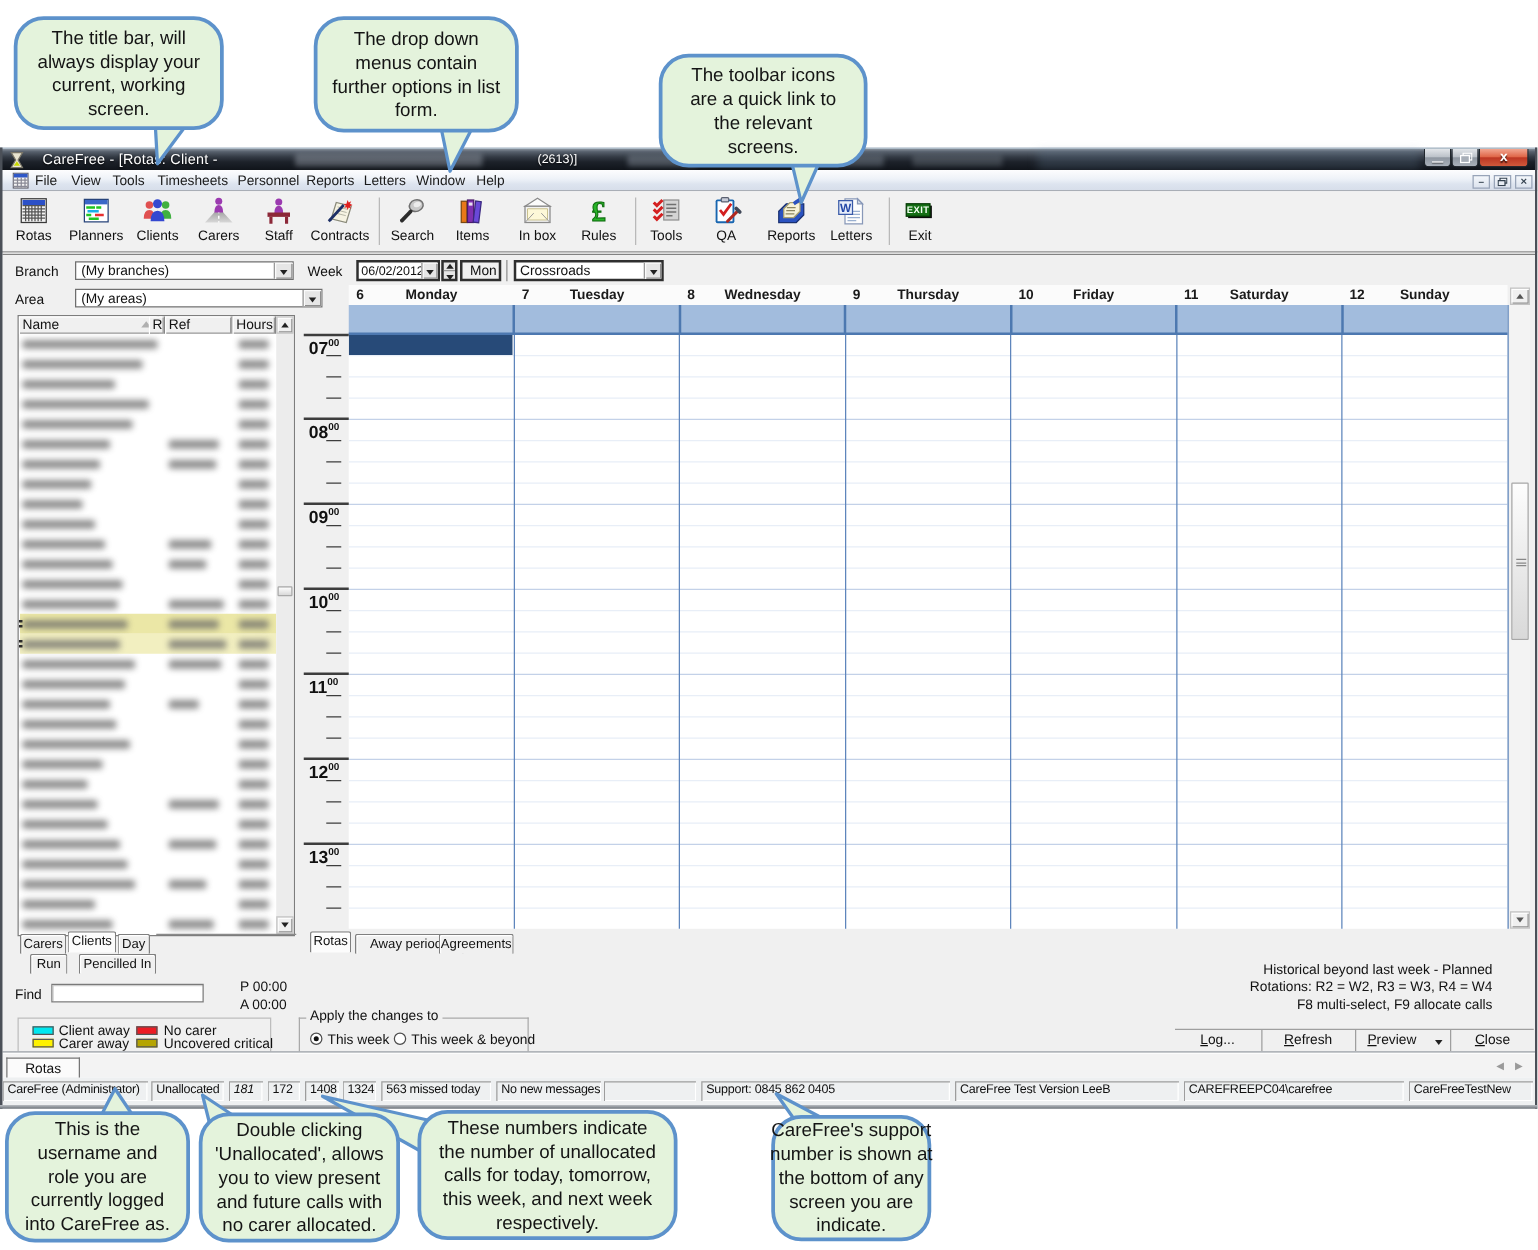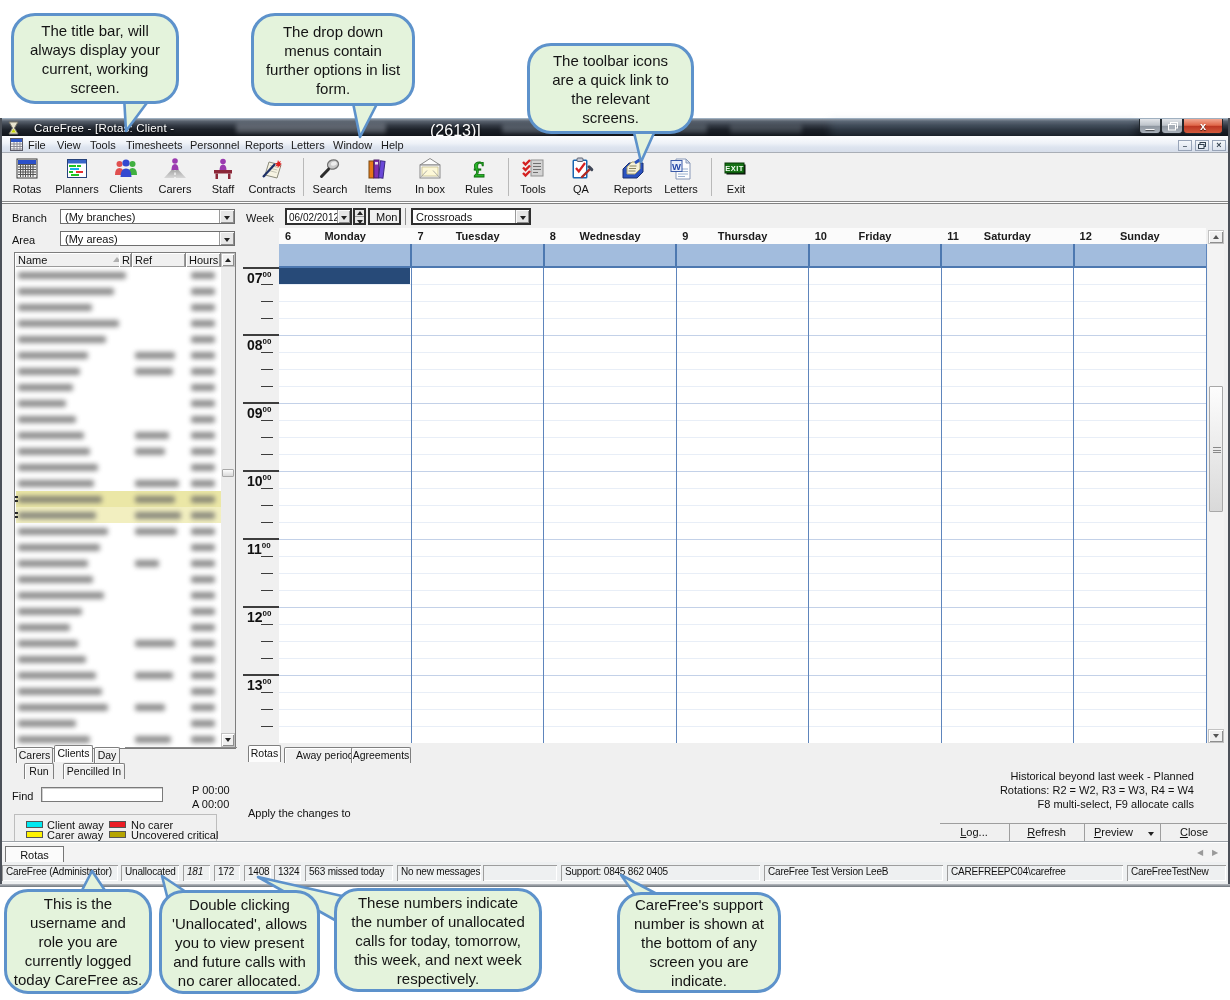--- a/index.html
+++ b/index.html
@@ -9,21 +9,21 @@
   .abs { position:absolute; }
 
   
   #win { position:absolute; left:0; top:118px; width:1230px; height:769px; }
   #titlebar { position:absolute; left:0; top:0; width:1230px; height:18px;
     background:linear-gradient(180deg,#8a939e 0%,#57606c 14%,#343b45 38%,#1d222a 62%,#10141a 100%);
     border-top:1px solid #9fb0c0; }
   #title-icon { position:absolute; left:8px; top:2px; width:11px; height:14px; }
   #title-text { position:absolute; left:34px; top:3px; font-size:11.5px; color:#ffffff;
     text-shadow:0 1px 2px #000; letter-spacing:0.2px; white-space:pre; }
-  #title-text2 { position:absolute; left:430px; top:3px; font-size:16px; color:#ffffff;
+  #title-text2 { position:absolute; left:430px; top:3px; font-size:10px; color:#ffffff;
     text-shadow:0 1px 2px #000; white-space:pre; }
   .ghost { position:absolute; border-radius:2px; filter:blur(2px); }
   .winbtn { position:absolute; top:0; height:15px; border:1px solid #20262c; border-top:none;
     border-radius:0 0 4px 4px; }
   .winbtn.gray { background:linear-gradient(180deg,#e3e6ea 0%,#bdc3ca 45%,#8f97a1 52%,#aab1ba 100%); }
   .winbtn.red  { background:linear-gradient(180deg,#f2a893 0%,#e0684a 45%,#bd3723 52%,#d25a3c 100%); }
   .winbtn .glyph { position:absolute; left:0; right:0; text-align:center; color:#fff;
      font-size:9px; font-weight:bold; text-shadow:0 1px 1px rgba(0,0,0,.7); line-height:14px;}
   #menubar { position:absolute; left:0; top:18px; width:1230px; height:17px;
     background:linear-gradient(180deg,#fdfdfe 0%,#eef2f8 45%,#dde4ef 70%,#d7deea 100%);
@@ -311,21 +311,21 @@
     <div id="client">
 
       <div class="label11 abs" style="left:10px;top:8px;">Branch</div>
       <div class="combo" style="left:58px;top:5px;width:175px;height:15px;">
         <div class="val">(My branches)</div>
         <div class="btn">
             <div class="arrow-down"></div>
           </div>
       </div>
       <div class="label11 abs" style="left:10px;top:30px;">Area</div>
-      <div class="combo" style="left:58px;top:27px;width:175px;height:15px;padding-left:16px;">
+      <div class="combo" style="left:58px;top:27px;width:198px;height:15px;padding-left:16px;">
         <div class="val">(My areas)</div>
         <div class="btn">
             <div class="arrow-down"></div>
           </div>
       </div>
 
       <div class="label11 abs" style="left:244px;top:8px;">Week</div>
       <div class="combo heavy" style="left:283px;top:4px;width:67px;height:17px;">
         <div class="val" style="left:2px;font-size:10px;top:2px;">06/02/2012</div>
         <div class="btn" style="width:13px;">
@@ -522,20 +522,26 @@
           <div class="chip" style="left: 11px; top: 6px; background: rgb(0, 232, 240);"></div>
           <div class="leg-label" style="left: 32px; top: 4px;">Client away</div>
           <div class="chip" style="left: 11px; top: 16px; background: rgb(254, 242, 0);"></div>
           <div class="leg-label" style="left: 32px; top: 14px;">Carer away</div>
           <div class="chip" style="left: 94px; top: 6px; background: rgb(236, 28, 36);"></div>
           <div class="leg-label" style="left: 116px; top: 4px;">No carer</div>
           <div class="chip" style="left: 94px; top: 16px; background: rgb(181, 164, 0);"></div>
           <div class="leg-label" style="left: 116px; top: 14px;">Uncovered critical</div>
         </div>
 
+      <div id="apply-box">
+          <div class="radio sel" style="left: 8px; top: 11px;"></div>
+          <div class="label11" style="position: absolute; left: 22px; top: 11px; white-space: nowrap;">This week</div>
+          <div class="radio" style="left: 75px; top: 11px;"></div>
+          <div class="label11" style="position: absolute; left: 89px; top: 11px; white-space: nowrap;">This week &amp; beyond</div>
+        </div>
       <div id="apply-caption">Apply the changes to</div>
 
       <div id="grid" style="left:0;top:0;width:1226px;height:638px;">
           <div style="position: absolute; left: 277px; top: 24px; width: 927px; height: 16px; background: rgb(251, 251, 251);"></div>
           <div id="band" style="left: 277px; top: 40px; width: 927px; height: 23.5px;"></div>
           <div style="position: absolute; left: 277px; top: 63.5px; width: 927px; height: 475px; background: rgb(255, 255, 255); overflow: hidden;">
             <div class="q-line" style="left: 0px; top: 16.9642px; width: 100%;"></div>
             <div class="q-line" style="left: 0px; top: 33.9285px; width: 100%;"></div>
             <div class="q-line" style="left: 0px; top: 50.8927px; width: 100%;"></div>
             <div class="hour-line" style="left: 0px; top: 67.857px; width: 100%;"></div>
@@ -721,37 +727,37 @@
         <div class="cl-line">The toolbar icons</div>
         <div class="cl-line">are a quick link to</div>
         <div class="cl-line">the relevant</div>
         <div class="cl-line">screens.</div>
       </div>
       <div class="callout" style="left: 4px; top: 889px; width: 148px; height: 105px;">
         <div class="cl-line">This is the</div>
         <div class="cl-line">username and</div>
         <div class="cl-line">role you are</div>
         <div class="cl-line">currently logged</div>
-        <div class="cl-line">today CareFree as.</div>
+        <div class="cl-line">into CareFree as.</div>
       </div>
       <div class="callout" style="left: 159px; top: 890px; width: 161px; height: 104px;">
         <div class="cl-line">Double clicking</div>
         <div class="cl-line">'Unallocated', allows</div>
         <div class="cl-line">you to view present</div>
         <div class="cl-line">and future calls with</div>
         <div class="cl-line">no carer allocated.</div>
       </div>
       <div class="callout" style="left: 334px; top: 888px; width: 208px; height: 104px;">
         <div class="cl-line">These numbers indicate</div>
         <div class="cl-line">the number of unallocated</div>
         <div class="cl-line">calls for today, tomorrow,</div>
         <div class="cl-line">this week, and next week</div>
         <div class="cl-line">respectively.</div>
       </div>
-      <div class="callout" style="left: 617px; top: 892px; width: 164px; height: 101px;">
+      <div class="callout" style="left: 617px; top: 892px; width: 128px; height: 101px;">
         <div class="cl-line">CareFree's support</div>
         <div class="cl-line">number is shown at</div>
         <div class="cl-line">the bottom of any</div>
         <div class="cl-line">screen you are</div>
         <div class="cl-line">indicate.</div>
       </div>
     </div>
 </div>
 
 </body></html>

